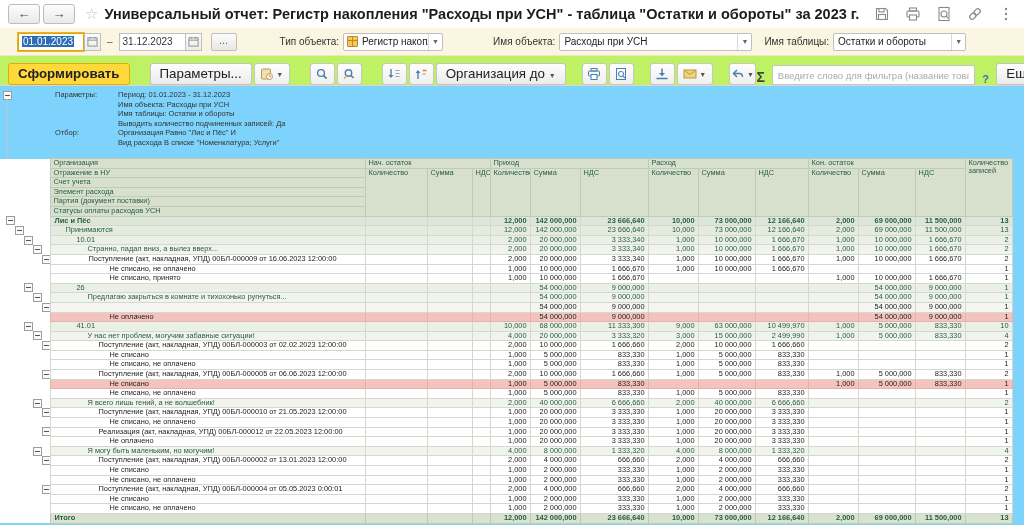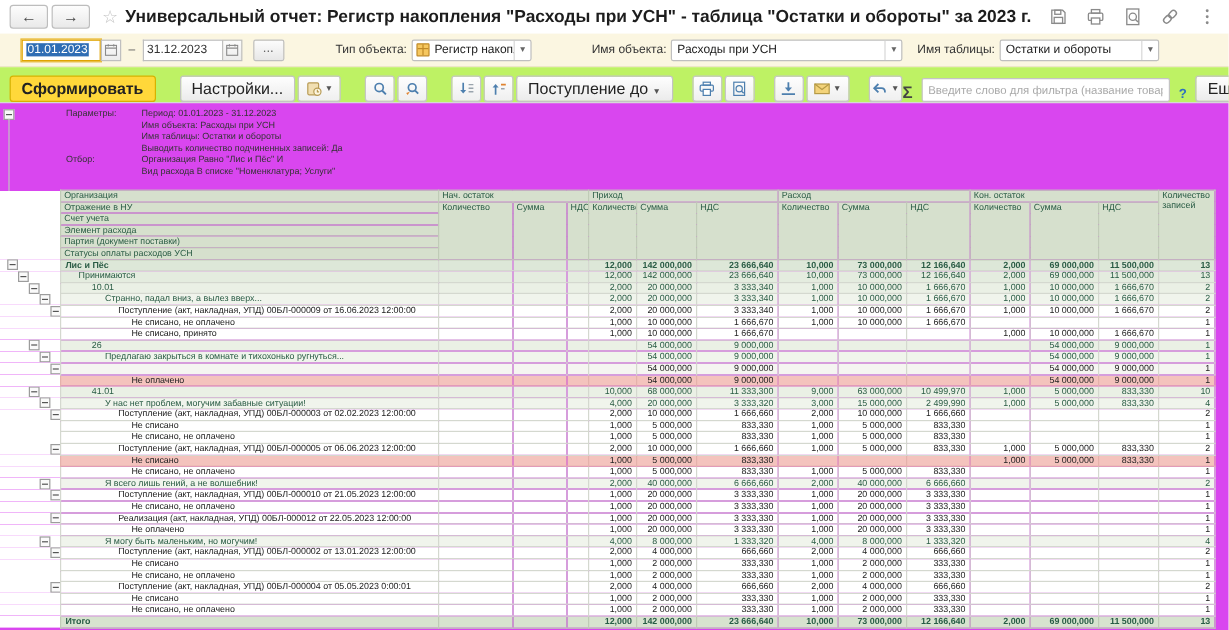--- a/index.html
+++ b/index.html
@@ -58,21 +58,21 @@
   .darr { font-size:7px; color:#555; } .tb-gap-m { width:16px; flex:none; } .tb-gap-l { width:20px; flex:none; }
   .grp { display:flex; gap:2px; }
   .sigma { font-size:14px; font-weight:bold; color:#444; margin:0 7px 0 0; }
   .qfilter { width:264px; height:20px; border:1px solid #c4c4c4; border-radius:2px; font-size:9.5px;
              padding:0 5px; color:#333; font-family:"Liberation Sans",sans-serif; }
   .qfilter::placeholder { color:#a9a9a9; }
   .help { color:#2e6fc0; font-weight:bold; font-size:11px; margin:0 7px; cursor:pointer; }
   .btn-more { width:48px; flex:none; margin-right:-20px; }
 
   
-  .report { position:relative; height:439px; overflow:hidden; background:#d946ef; font-size:7.5px; }
+  .report { position:relative; height:439px; overflow:hidden; background:#7dd3fc; font-size:7.5px; }
   .pbox { position:absolute; left:3px; top:4px; }
   .pbracket { position:absolute; left:7px; top:13px; width:34px; height:80px;
               border-left:1px solid #c2c2c2; border-bottom:1px solid #c2c2c2; }
   .params { position:absolute; left:55px; top:4px; color:#333; line-height:9.5px; }
   .pline { display:flex; }
   .plab { width:63px; flex:none; color:#333; }
 
   .mbox { display:inline-block; width:9px; height:9px; border:1px solid #9c9c9c; background:#fafafa;
           position:relative; vertical-align:middle; cursor:pointer; }
   .mbox:before { content:""; position:absolute; left:1px; right:1px; top:3px; height:1px; background:#555; }
@@ -189,21 +189,21 @@
     <span class="combo" style="width:133px">
       <span class="val">Остатки и обороты</span>
         <span class="arr">▼</span>
     </span>
   </div>
 
   <div class="toolbar">
     <button class="btn primary">Сформировать</button>
     <span class="tb-gap-l"></span>
     <span class="grp">
-      <button class="btn">Настройки...</button>
+      <button class="btn">Параметры...</button>
       <span class="ibtn wide">
         <svg viewBox="0 0 14 14">
             <rect x="1.5" y="2" width="9" height="10" rx="1" fill="#f1dfb2" stroke="#b89b55"></rect>
             <circle cx="9.5" cy="9.5" r="3" fill="#fdf6e0" stroke="#b89b55"></circle>
             <path d="M9.5 7.8v1.7h1.4" fill="none" stroke="#b89b55"></path>
           </svg>
         <span class="darr">▼</span>
       </span>
     </span>
     <span class="tb-gap-l"></span>
@@ -232,21 +232,21 @@
           </svg>
       </span>
       <span class="ibtn">
         <svg viewBox="0 0 14 14">
             <path d="M4 12V5" stroke="#4d7fae" stroke-width="1.4"></path>
             <path d="M1.5 6l2.5-3 2.5 3z" fill="#4d7fae"></path>
             <path d="M8.5 3.5h4" stroke="#e08330" stroke-width="1.6"></path>
             <path d="M8.5 7h3" stroke="#9aa4ad" stroke-width="1.2"></path>
           </svg>
       </span>
-      <button class="btn"><span>Поступление до</span> <span class="darr">▼</span></button>
+      <button class="btn"><span>Организация до</span> <span class="darr">▼</span></button>
     </span>
     <span class="tb-gap-m"></span>
     <span class="grp">
       <span class="ibtn">
         <svg viewBox="0 0 14 14">
             <rect x="4" y="1.5" width="6" height="2.5" fill="none" stroke="#4d7fae"></rect>
             <rect x="1.5" y="4" width="11" height="5" rx="1" fill="none" stroke="#4d7fae"></rect>
             <rect x="4" y="7.5" width="6" height="5" fill="#fff" stroke="#4d7fae"></rect>
           </svg>
       </span>
@@ -441,21 +441,21 @@
             <td class="num">1,000</td>
             <td class="num">10 000,000</td>
             <td class="num">1 666,670</td>
             <td class="num">1,000</td>
             <td class="num">10 000,000</td>
             <td class="num">1 666,670</td>
             <td class="num">2</td>
           </tr>
           <tr class="r-white">
             <td class="gut"><span class="mbox" style="margin-left: 39px;"></span></td>
-            <td class="lab" style="padding-left: 48px;">Поступление (акт, накладная, УПД) 00БЛ-000009 от 16.06.2023 12:00:00</td>
+            <td class="lab" style="padding-left: 38px;">Поступление (акт, накладная, УПД) 00БЛ-000009 от 16.06.2023 12:00:00</td>
             <td class="num"></td>
             <td class="num"></td>
             <td class="num"></td>
             <td class="num">2,000</td>
             <td class="num">20 000,000</td>
             <td class="num">3 333,340</td>
             <td class="num">1,000</td>
             <td class="num">10 000,000</td>
             <td class="num">1 666,670</td>
             <td class="num">1,000</td>

